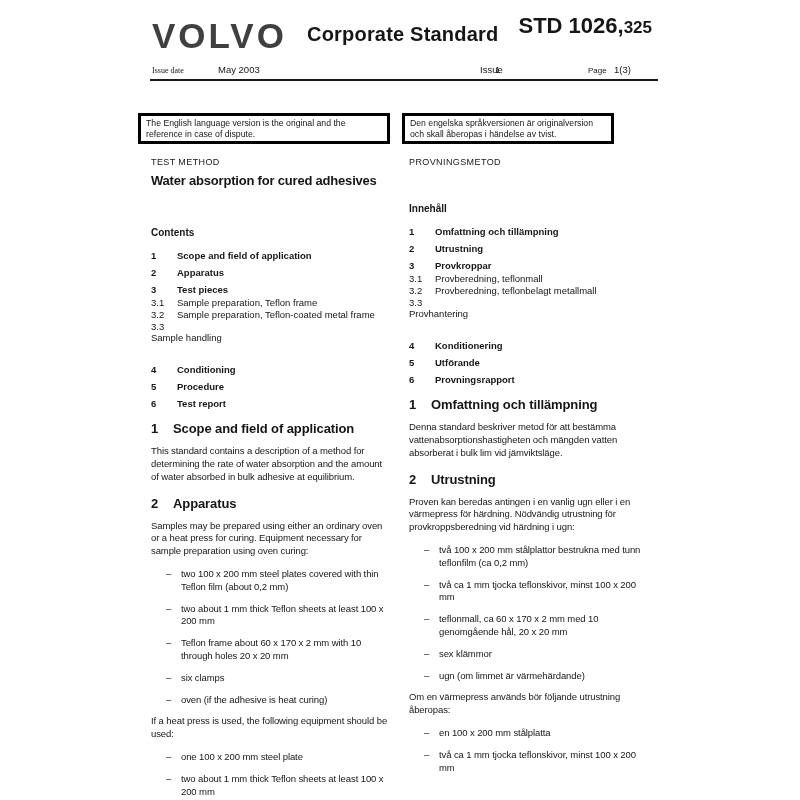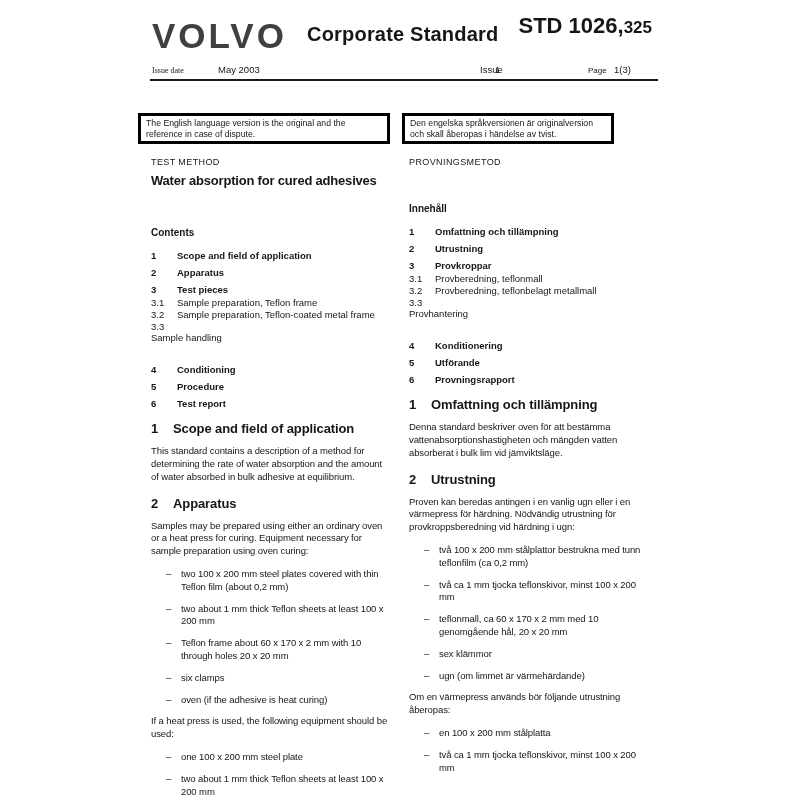--- a/index.html
+++ b/index.html
@@ -218,21 +218,21 @@
         </div>
       <div class="toc-row b">
           <span class="toc-num">6</span>
           <span>Provningsrapport</span>
         </div>
 
       <div class="sec-h">
           <span class="sec-num">1</span>
           <span>Omfattning och tillämpning</span>
         </div>
-      <p class="body">Denna standard beskriver oven för att bestämma vattenabsorptionshastigheten och mängden vatten absorberat i bulk lim vid jämviktsläge.</p>
+      <p class="body">Denna standard beskriver metod för att bestämma vattenabsorptionshastigheten och mängden vatten absorberat i bulk lim vid jämviktsläge.</p>
 
       <div class="sec-h">
           <span class="sec-num">2</span>
           <span>Utrustning</span>
         </div>
       <p class="body">Proven kan beredas antingen i en vanlig ugn eller i en värmepress för härdning. Nödvändig utrustning för provkroppsberedning vid härdning i ugn:</p>
 
       <div class="bullet">
           <span class="dash">–</span>
           <span class="btxt">två 100 x 200 mm stålplattor bestrukna med tunn teflonfilm (ca 0,2 mm)</span>

